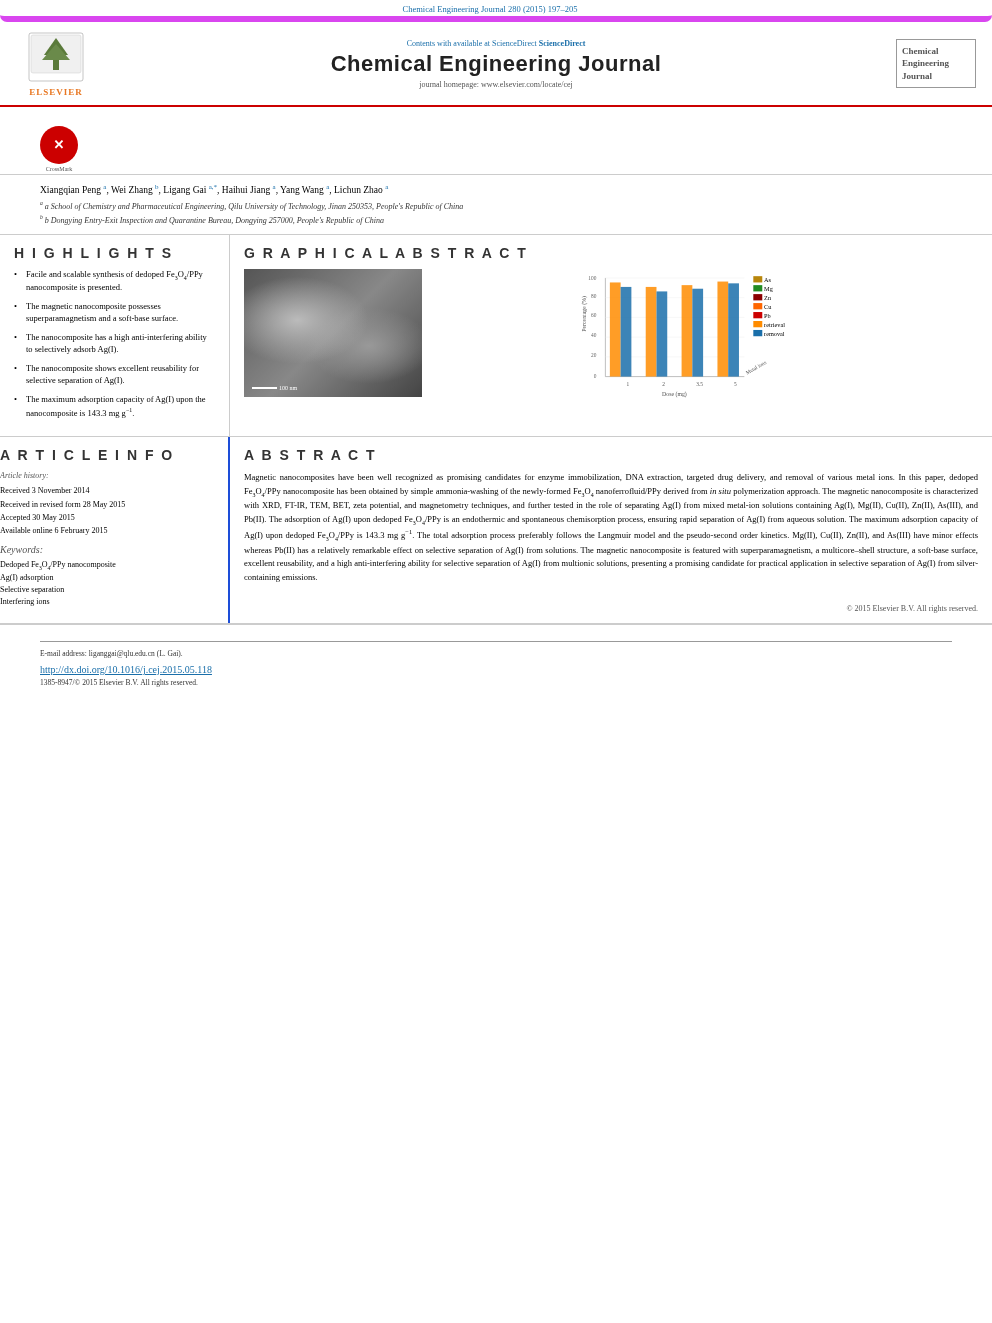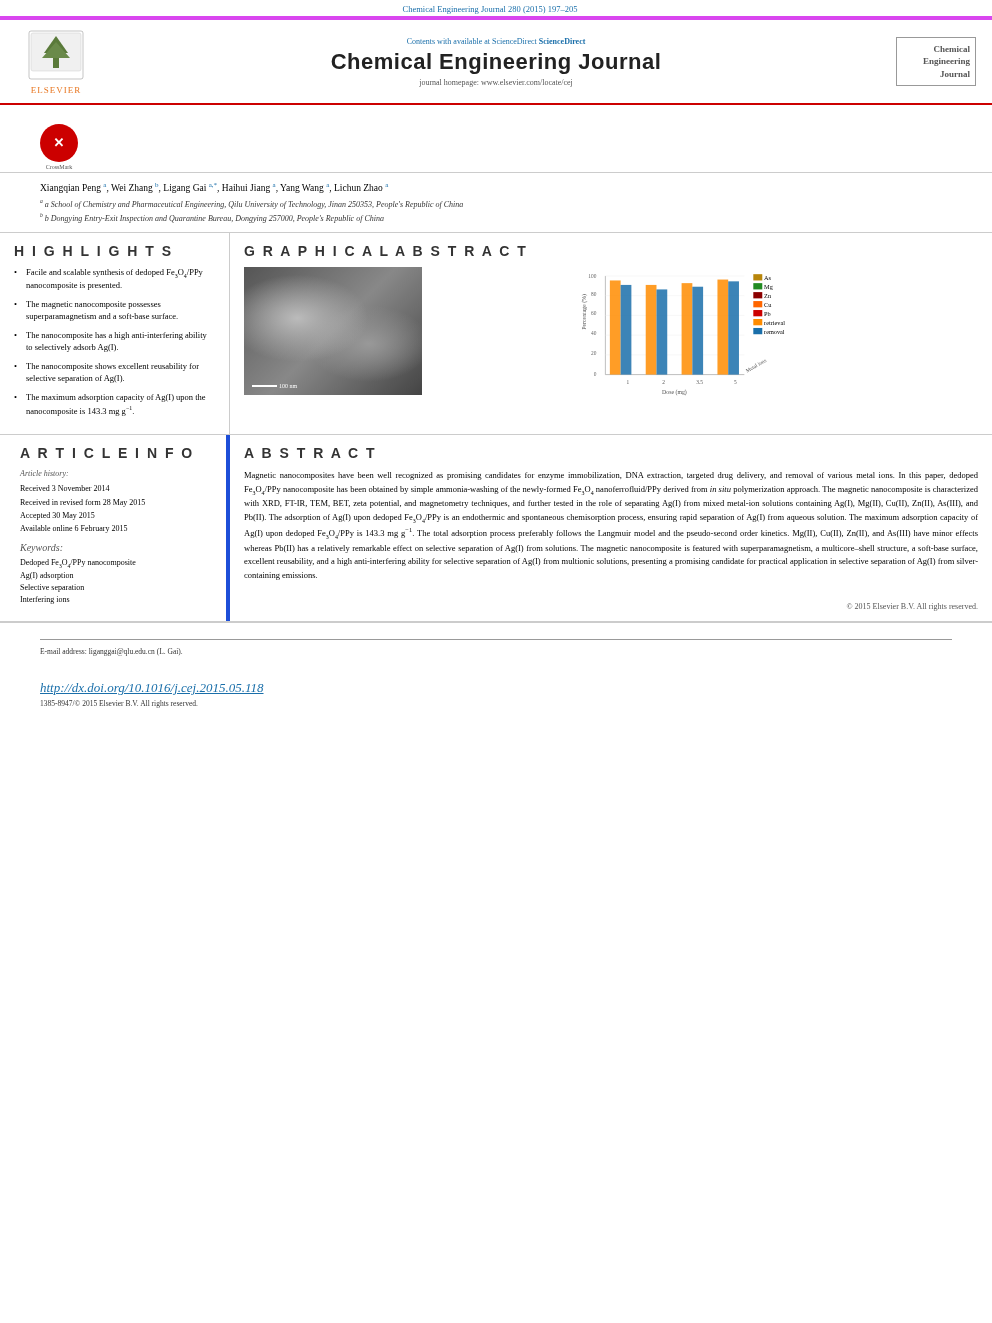--- a/index.html
+++ b/index.html
@@ -11,21 +11,22 @@
       width: 992px;
       min-height: 1323px;
     }
 
     
     .top-bar {
       text-align: center;
       padding: 4px 12px 2px 0;
       font-size: 8.5px;
       color: #1a6faa;
-      border-bottom: 4px solid #d946ef;
+      border-bottom: 6px solid #d946ef;
+      border-radius: 7px;
     }
 
     
     .journal-header {
       display: flex;
       align-items: center;
       padding: 8px 16px;
       border-bottom: 2px solid #c00;
       gap: 10px;
     }
@@ -39,21 +40,21 @@
     }
 
     .elsevier-tree {
       width: 60px;
       height: 55px;
     }
 
     .elsevier-label {
       font-size: 9px;
       color: #e87722;
-      font-weight: normal;
+      font-weight: bold;
       letter-spacing: 1px;
       margin-top: 2px;
     }
 
     .journal-center {
       flex: 1;
       text-align: center;
     }
 
     .sciencedirect-link {
@@ -72,21 +73,21 @@
 
     .journal-homepage {
       font-size: 8px;
       color: #555;
       margin-top: 3px;
     }
 
     .journal-logo-right {
       width: 80px;
       flex-shrink: 0;
-      text-align: right;
+      text-align: left;
       font-size: 8px;
       font-weight: bold;
       color: #555;
       border: 1px solid #999;
       padding: 5px;
       line-height: 1.3;
     }
 
     
     .article-title-section {
@@ -214,22 +215,22 @@
 
     
     .info-abstract-section {
       display: flex;
       border-bottom: 1px solid #ccc;
     }
 
     .article-info-col {
       width: 230px;
       flex-shrink: 0;
-      border-right: 4px solid #1d4ed8;
-      padding: 10px 20px;
+      border-right: 2px solid #1d4ed8;
+      padding: 10px 0;
     }
 
     .abstract-col {
       flex: 1;
       padding: 10px 14px;
     }
 
     .article-info-label {
       font-size: 8px;
       font-style: italic;
@@ -287,24 +288,23 @@
     }
 
     .footer-note {
       font-size: 7.5px;
       color: #333;
       line-height: 1.5;
     }
 
     .footer-link {
       color: #1a6faa;
-      font-size: 13px;
+      font-size: 10px;
       display: block;
-      margin-top: 23px;
-      font-style: italic;
+      margin-top: 5px;
     }
 
     .footer-doi-text {
       font-size: 7.5px;
       color: #333;
       margin-top: 3px;
     }
 
     
     .ga-bar-chart {

